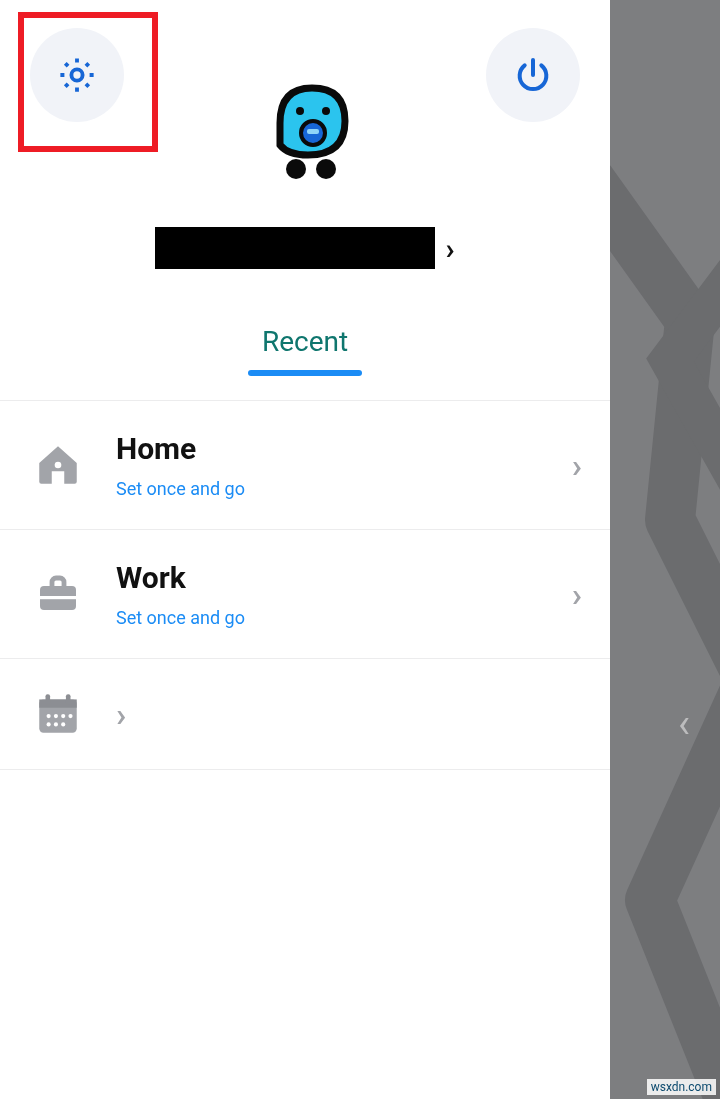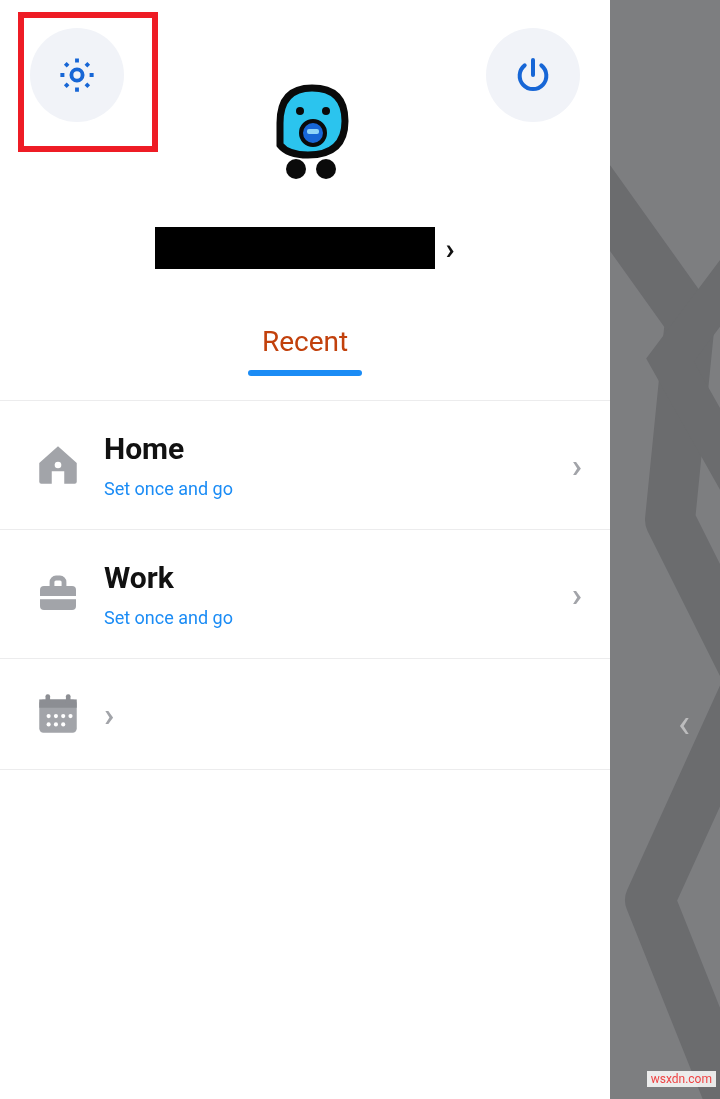--- a/index.html
+++ b/index.html
@@ -84,21 +84,21 @@
     padding: 0 16px;
   }
   .tab {
     font-size: 28px;
     color: #5a5e66;
     padding: 6px 4px 14px 4px;
     cursor: pointer;
     position: relative;
   }
   .tab.active {
-    color: #c2410c;
+    color: #0f766e;
   }
   .tab.active::after {
     content: "";
     position: absolute;
     left: -10px; right: -10px; bottom: -4px;
     height: 6px;
     background: #1b8cf5;
     border-radius: 3px;
   }
   .search-wrap {
@@ -125,35 +125,35 @@
     background: #f2483d;
     display: flex; align-items: center; justify-content: center;
     cursor: pointer;
   }
   .list { margin-top: 28px; }
   .row {
     display: flex;
     align-items: center;
     padding: 30px 28px 30px 28px;
     border-top: 1px solid #ececed;
-    gap: 16px;
+    gap: 28px;
     cursor: pointer;
   }
   .row:last-child { border-bottom: 1px solid #ececed; }
   .row-icon { width: 60px; display:flex; justify-content:center; }
   .row-text { flex: 1; }
   .row-title { font-size: 30px; font-weight: 700; color: #111; }
   .row-sub { font-size: 18px; color: #1b8cf5; margin-top: 12px; }
   .row-chevron { color: #a2a4a9; font-size: 34px; font-weight: 600; }
   .watermark {
     position: absolute;
-    right: 4px; bottom: 12px;
+    right: 4px; bottom: 4px;
     background: rgba(255,255,255,0.85);
     font-size: 12px;
-    color: #ef4444;
+    color: #0c4a6e;
     padding: 1px 4px;
   }
 </style>
 </head>
 <body>
 
 <div class="map-bg">
   <svg width="150" height="1100" viewBox="0 0 150 1100">
     <path d="M -20 180 L 80 320 L 60 520 L 140 680 L 40 900 L 120 1100" stroke="#6b6c6e" stroke-width="50" fill="none" stroke-linejoin="round"></path>
     <path d="M 150 240 L 60 360 L 150 520" stroke="#6b6c6e" stroke-width="40" fill="none"></path>

